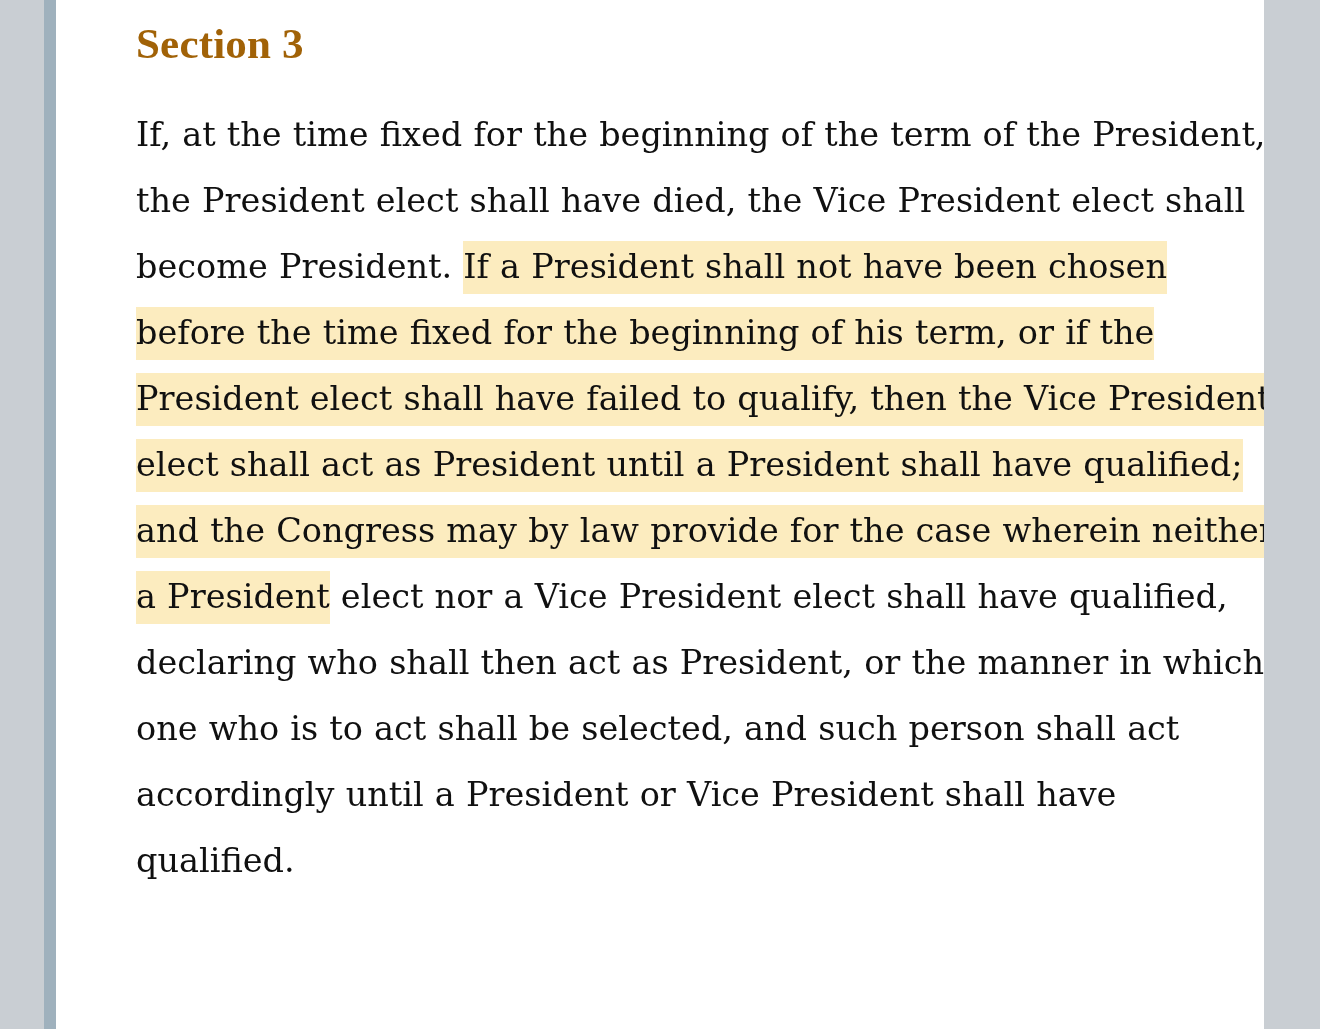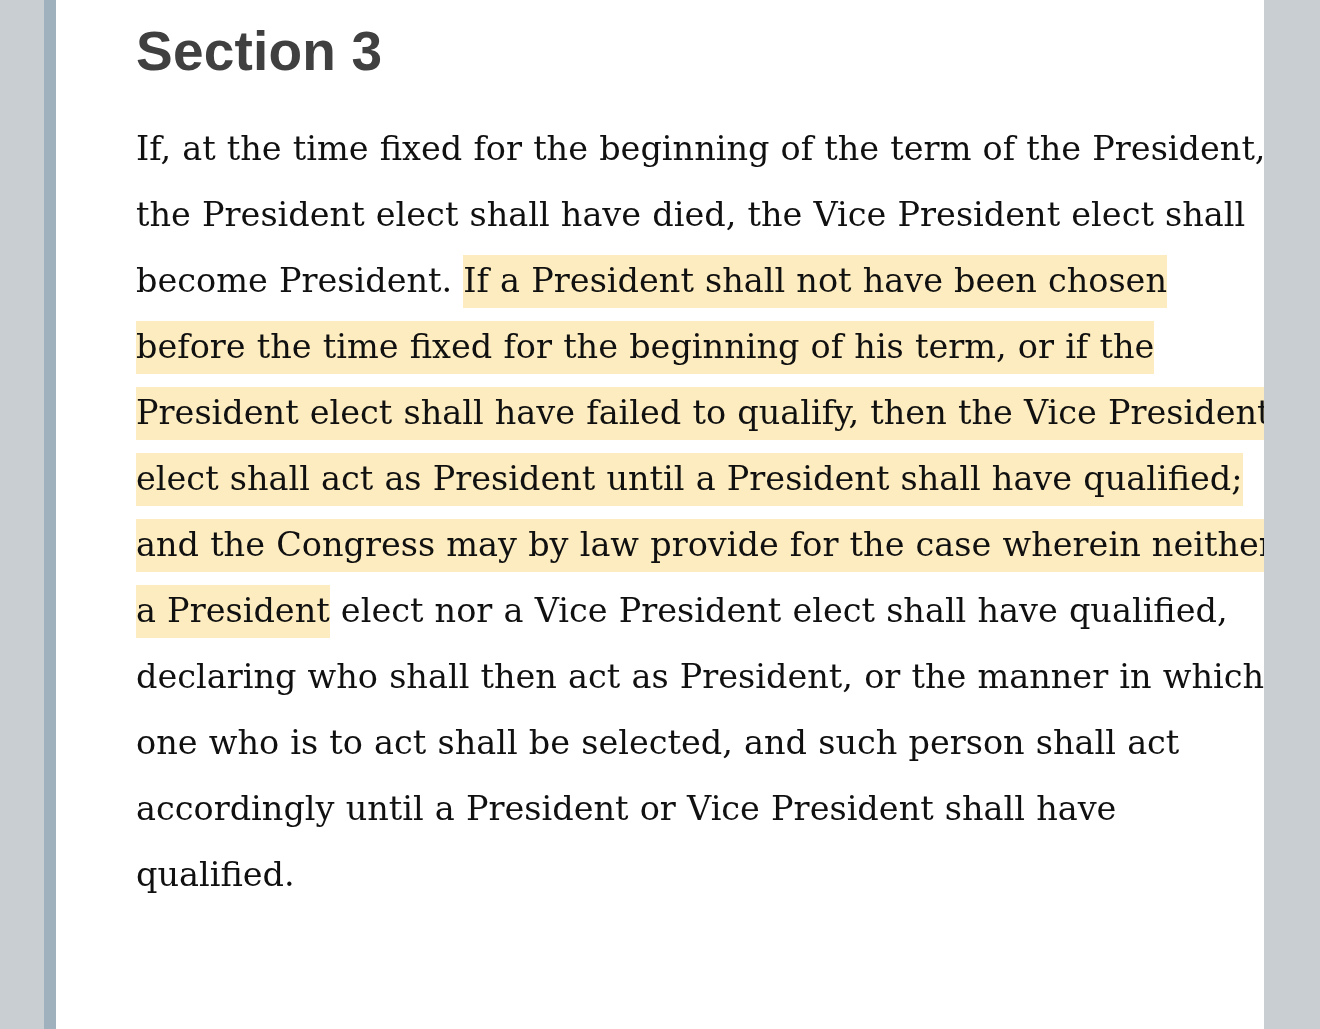--- a/index.html
+++ b/index.html
@@ -53,25 +53,25 @@
     height: 1029px;
     background: #c9ced3;
   }
   .content {
     position: absolute;
     left: 80px;
     top: 18px;
     width: 1145px;
   }
   .doc-heading {
-    font-family: Liberation Sans, sans-serif;
+    font-family: Liberation Serif, serif;
     font-weight: 700;
-    font-size: 55px;
+    font-size: 43px;
     line-height: 1.2;
-    color: #404040;
+    color: #a16207;
     margin: 0 0 32px 0;
     letter-spacing: 0.2px;
   }
   .doc-paragraph {
     font-family: "DejaVu Serif", "Liberation Serif", serif;
     font-size: 33.5px;
     line-height: 66px;
     color: #101010;
     margin: 0;
     text-align: left;

